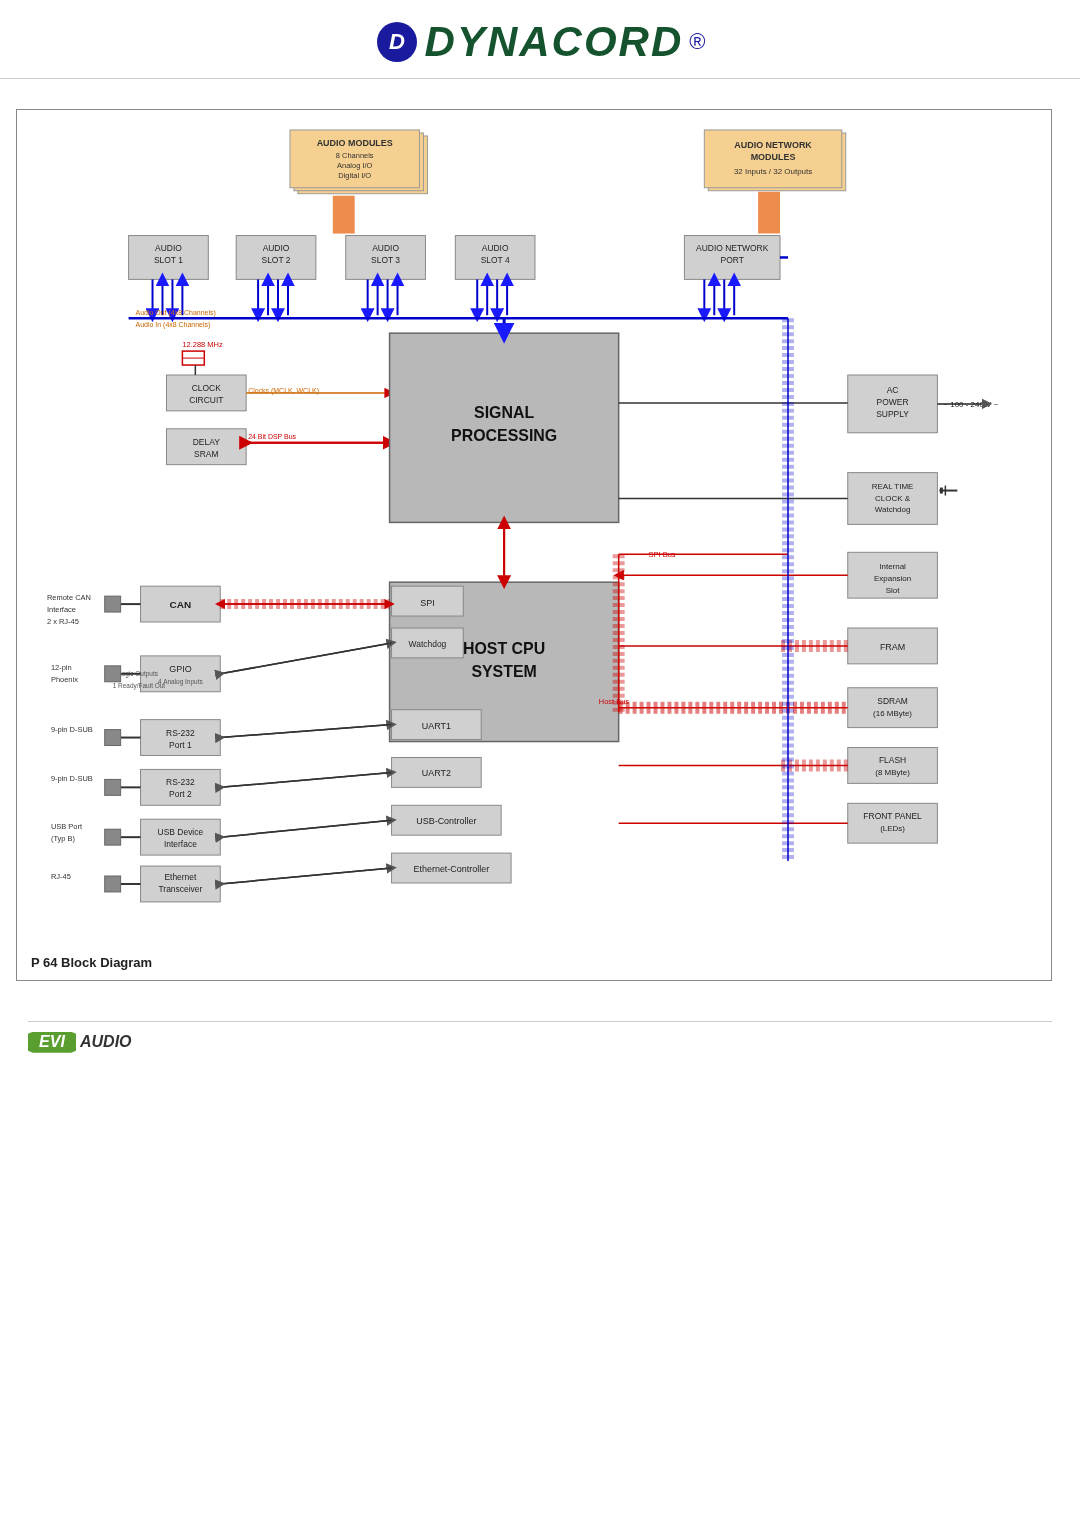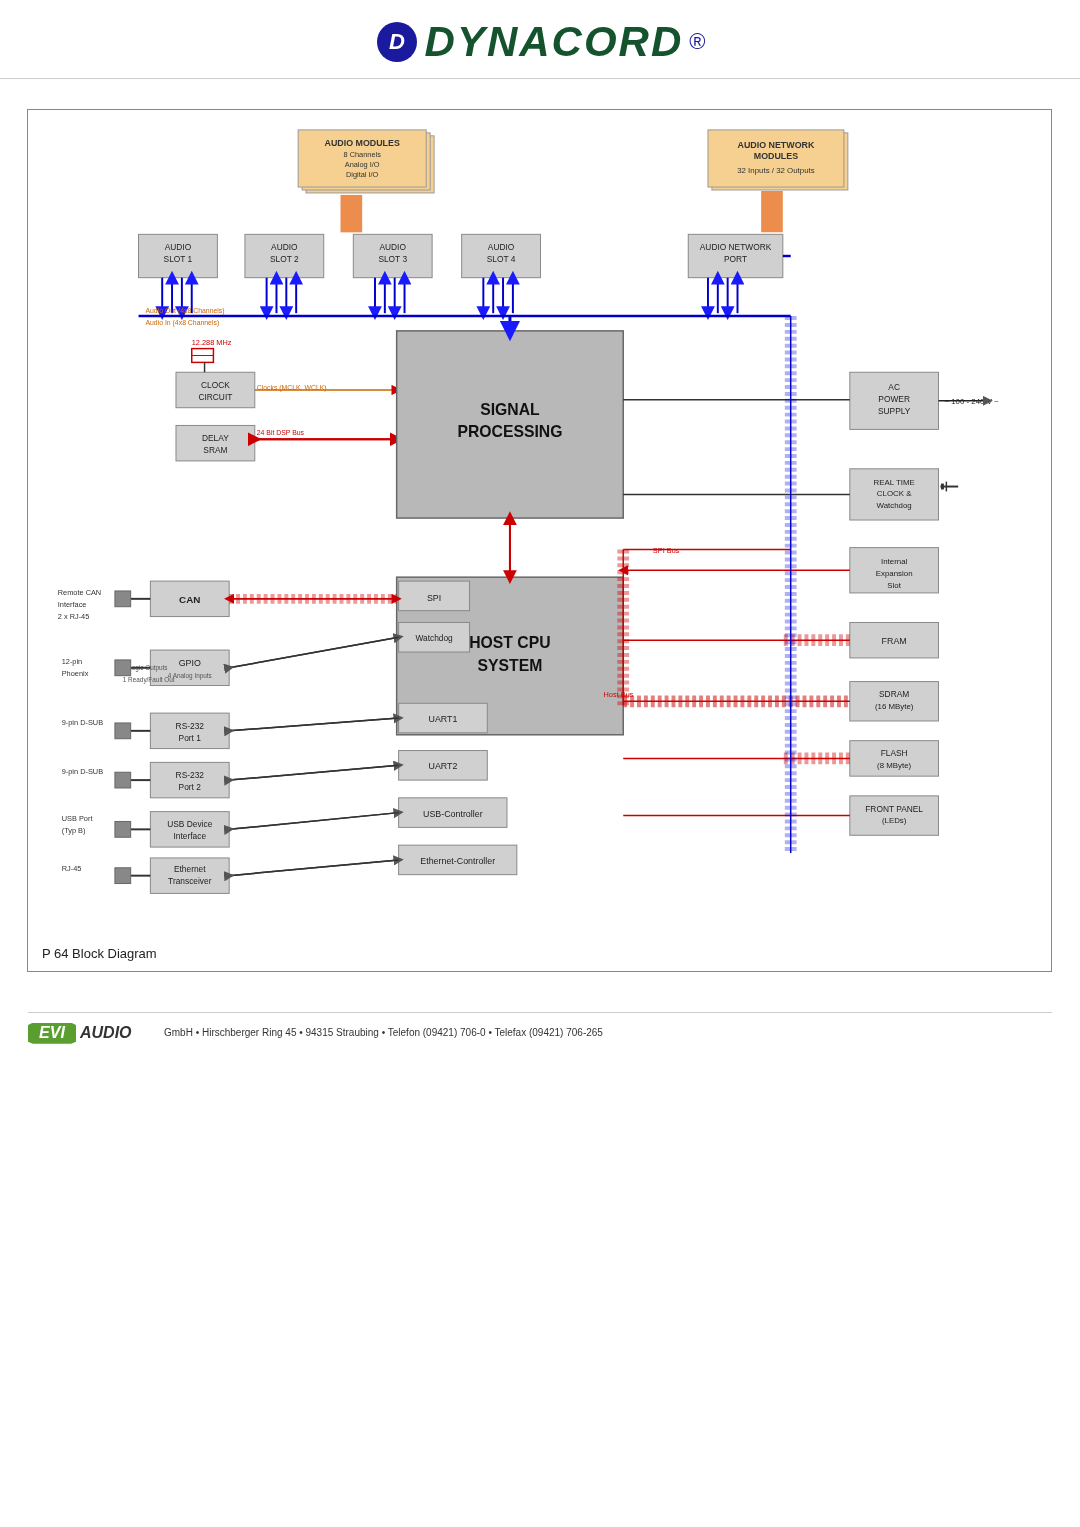--- a/index.html
+++ b/index.html
@@ -36,29 +36,29 @@
       font-style: italic;
     }
     .logo-reg {
       font-size: 22px;
       vertical-align: super;
       color: #1a1a9e;
     }
 
     
     .diagram-wrapper {
-      margin: 30px 28px 20px 27px;
+      margin: 30px 28px 20px 16px;
       border: 1.5px solid #888;
       padding: 14px 14px 10px 14px;
       background: #fff;
       position: relative;
     }
     .diagram-title {
       font-size: 13px;
-      font-weight: normal;
+      font-weight: bold;
       margin-top: 8px;
       padding-top: 6px;
       color: #222;
     }
 
     
     .diagram-svg {
       width: 100%;
       display: block;
     }
@@ -416,15 +416,14 @@
 </div>
 
 <div class="footer">
   <div class="footer-logo">
     <div class="footer-evi-box">
       <span class="footer-evi-text">EVI</span>
     </div>
     <span class="footer-audio-text">AUDIO</span>
   </div>
   <div class="footer-info">
-    <div>GmbH • Hirschberger Ring 45 • 94315 Straubing • Telefon (09421) 706-0 • Telefax (09421) 706-265</div>
   </div>
 </div>
 
 </body></html>

